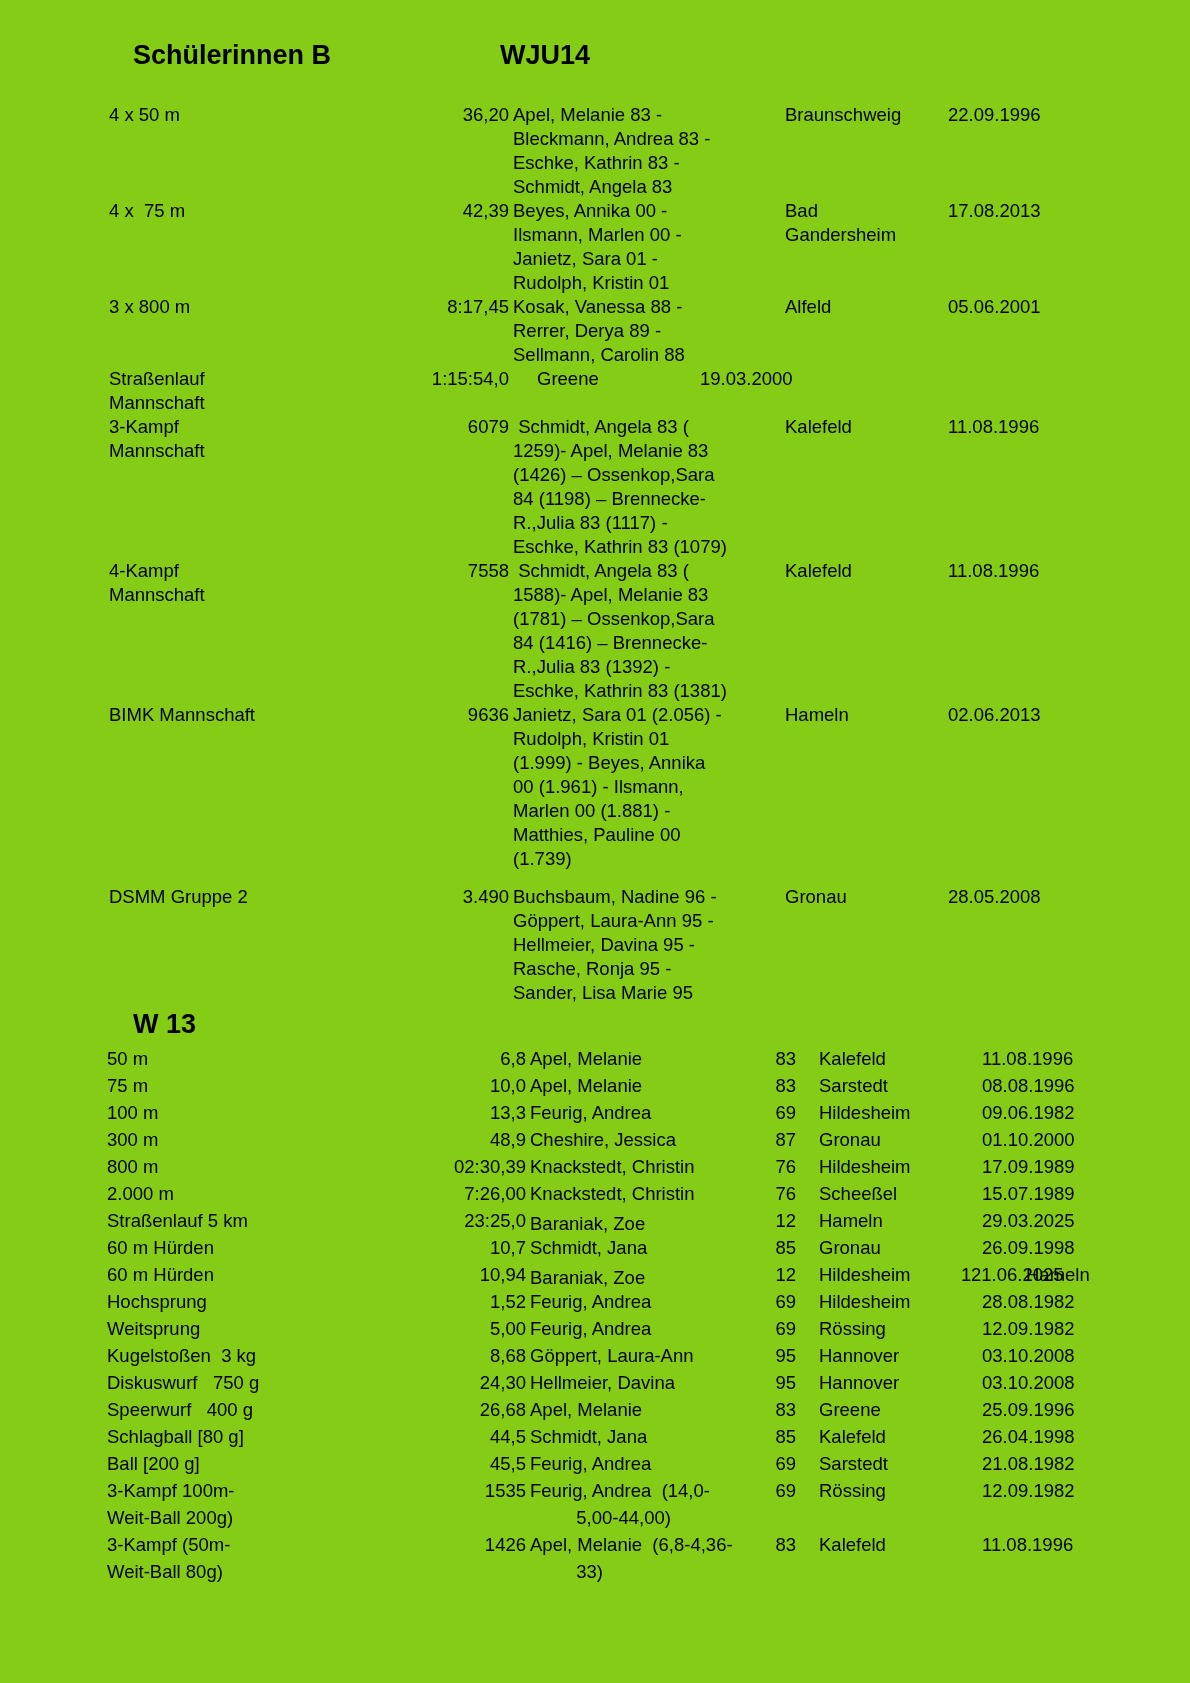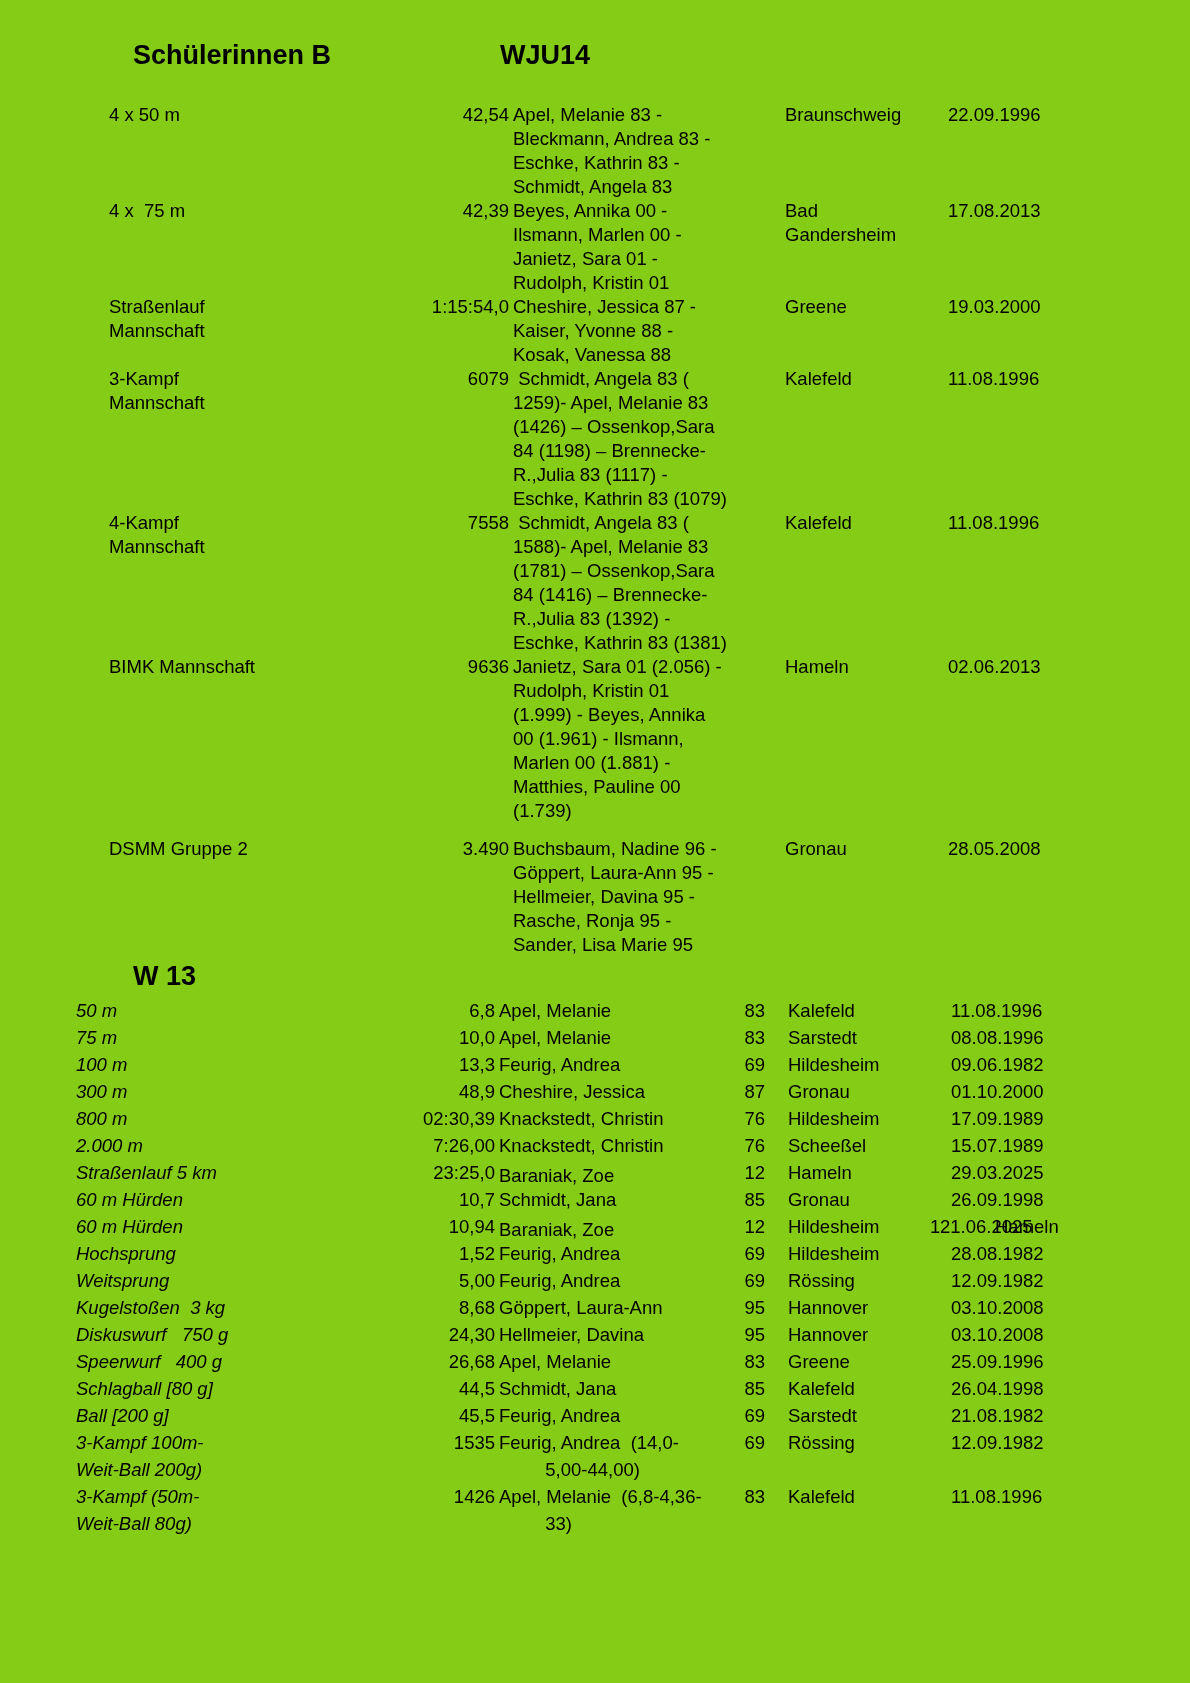--- a/index.html
+++ b/index.html
@@ -19,21 +19,21 @@
   .trow .c-event { margin-left:109px; width:270px; white-space:pre-wrap; }
   .trow .c-perf  { width:130px; text-align:right; white-space:pre; }
   .trow .c-name  { margin-left:4px; width:244px; white-space:pre-wrap; }
   .trow .c-place { margin-left:28px; width:150px; white-space:pre-wrap; }
   .trow .c-date  { margin-left:13px; width:115px; white-space:nowrap; }
   .trow.gap-before { margin-top:14px; }
 
   
   .w13-header { margin:4px 0 6px 133px; font-size:27px; font-weight:bold; line-height:30px; }
   .wrow { display:flex; align-items:flex-start; line-height:27px; }
-  .wrow .c-event { margin-left:76px; width:289px; white-space:pre-wrap;font-style:italic; }
+  .wrow .c-event { margin-left:107px; width:289px; white-space:pre-wrap; }
   .wrow .c-perf  { width:130px; text-align:right; white-space:pre; }
   .wrow .c-name  { margin-left:4px; width:238px; white-space:pre-wrap; }
   .wrow .c-yob   { width:24px; margin-left:4px; text-align:right; }
   .wrow .c-place { margin-left:23px; width:150px; white-space:pre-wrap; }
   .wrow .c-date  { margin-left:13px; width:130px; position:relative; white-space:nowrap; }
 
   .c-name.shift-down { transform:translateY(3px); }
 
   .date-main { display:inline-block; }
   .c-date.overlap .date-main { transform:translateX(-11px); }
@@ -48,46 +48,52 @@
   <div class="titlebar">
     <span class="title-left">Schülerinnen B</span>
     <span class="title-right">WJU14</span>
   </div>
 
   <div class="content">
 
     <div id="wju14-rows">
         <div class="trow">
     <div class="c-event">4 x 50 m</div>
-    <div class="c-perf">42,54</div>
+    <div class="c-perf">36,20</div>
     <div class="c-name">Apel, Melanie 83 -
 Bleckmann, Andrea 83 -
 Eschke, Kathrin 83 -
 Schmidt, Angela 83</div>
     <div class="c-place">Braunschweig</div>
     <div class="c-date">22.09.1996</div>
   </div>
         <div class="trow">
     <div class="c-event">4 x  75 m</div>
     <div class="c-perf">42,39</div>
     <div class="c-name">Beyes, Annika 00 -
 Ilsmann, Marlen 00 -
 Janietz, Sara 01 -
 Rudolph, Kristin 01</div>
     <div class="c-place">Bad
 Gandersheim</div>
     <div class="c-date">17.08.2013</div>
   </div>
         <div class="trow">
+    <div class="c-event">3 x 800 m</div>
+    <div class="c-perf">8:17,45</div>
+    <div class="c-name">Kosak, Vanessa 88 -
+Rerrer, Derya 89 -
+Sellmann, Carolin 88</div>
+    <div class="c-place">Alfeld</div>
+    <div class="c-date">05.06.2001</div>
+  </div>
+        <div class="trow">
     <div class="c-event">Straßenlauf
 Mannschaft</div>
     <div class="c-perf">1:15:54,0</div>
-    <div class="c-name">Cheshire, Jessica 87 -
-Kaiser, Yvonne 88 -
-Kosak, Vanessa 88</div>
     <div class="c-place">Greene</div>
     <div class="c-date">19.03.2000</div>
   </div>
         <div class="trow">
     <div class="c-event">3-Kampf
 Mannschaft</div>
     <div class="c-perf">6079</div>
     <div class="c-name"> Schmidt, Angela 83 (
 1259)- Apel, Melanie 83
 (1426) – Ossenkop,Sara

